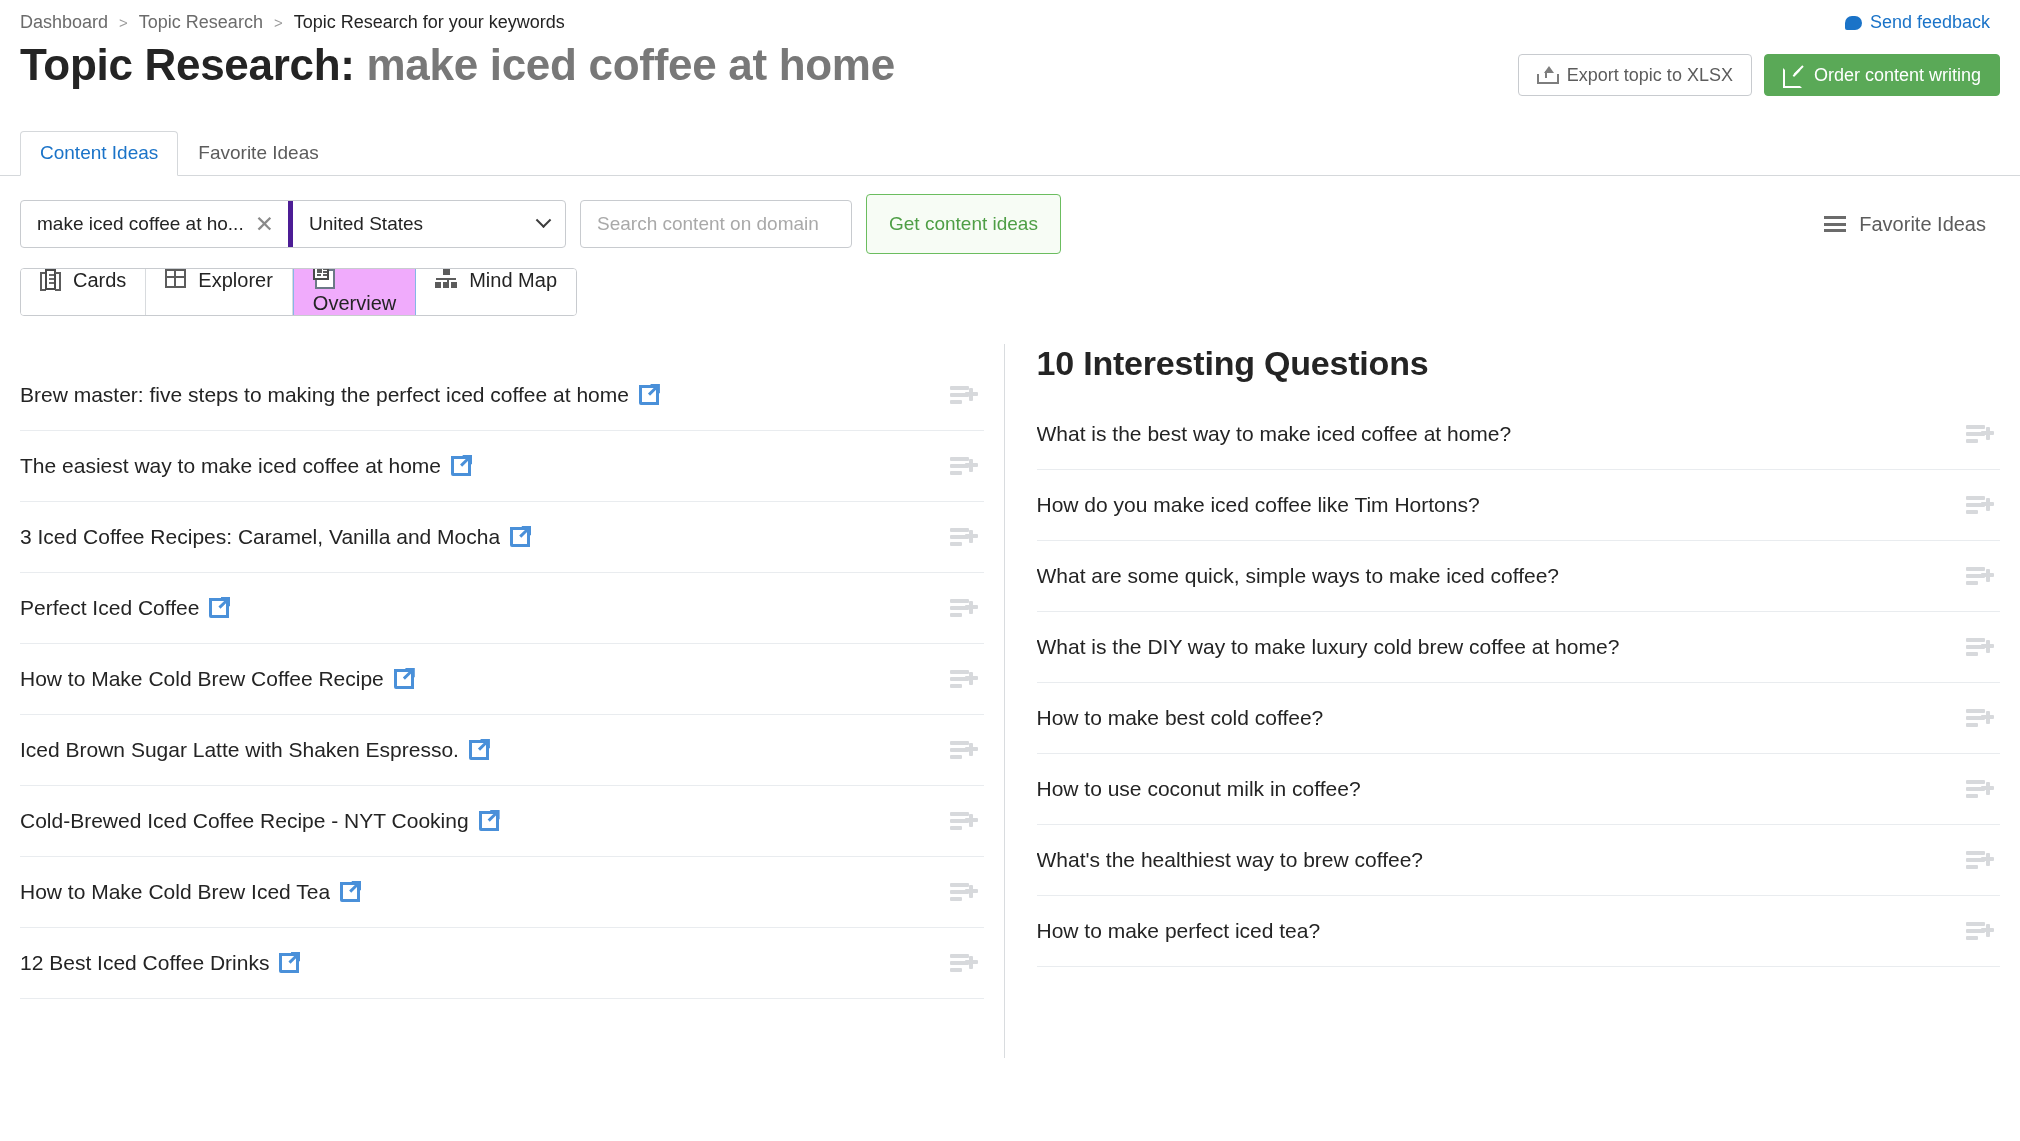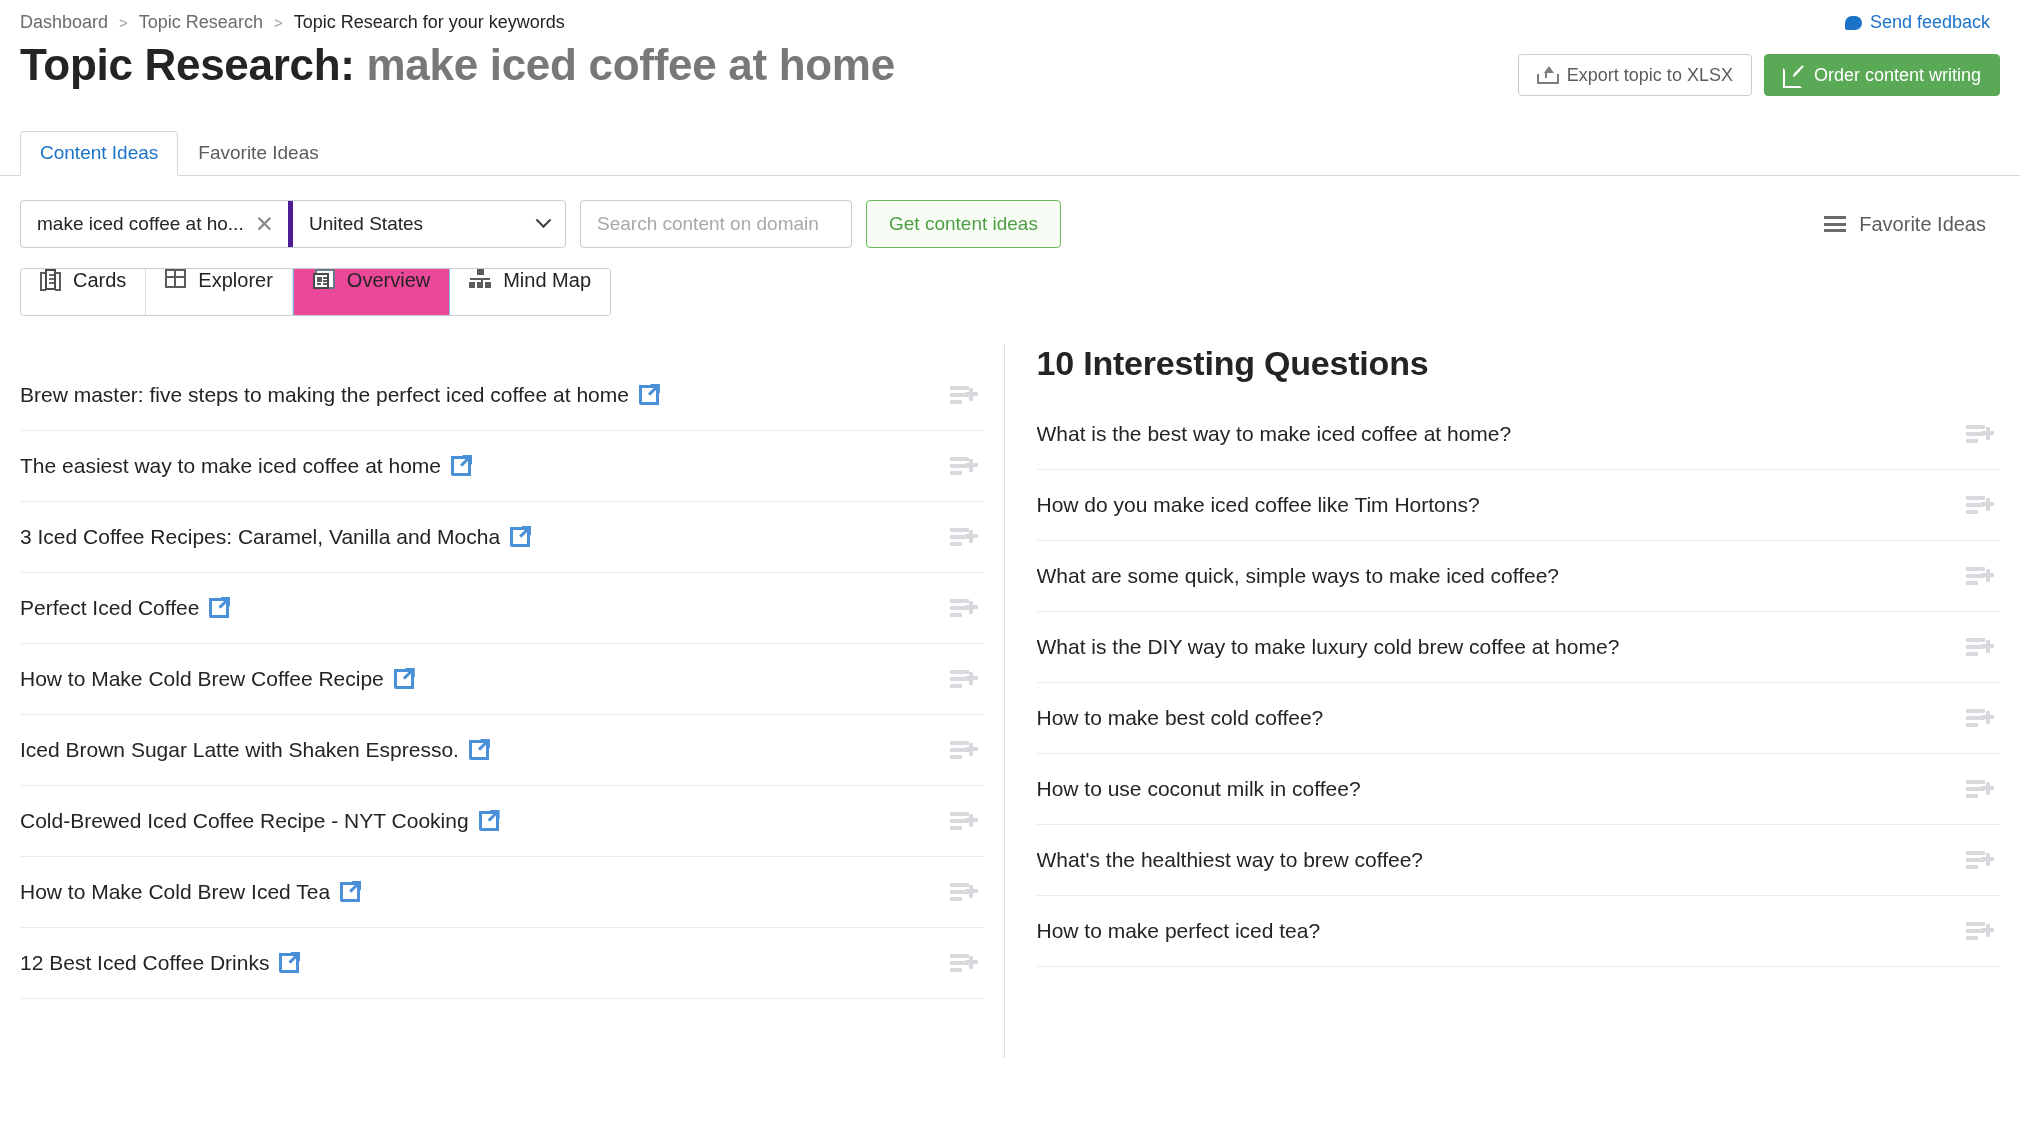--- a/index.html
+++ b/index.html
@@ -219,21 +219,21 @@
     border: 1px solid #c8cbcf;
     border-radius: 4px;
     padding: 0 16px;
     font-size: 19px;
     font-family: "Liberation Sans", sans-serif;
     color: #242424;
     background:#fff;
   }
   .domain-input::placeholder { color: #a9a9a9; }
   .btn-getideas {
-    height: 48px;
+    height: 60px;
     margin-left: 14px;
     padding: 12px 22px;
     border: 1px solid #6bbd5f;
     border-radius: 4px;
     background: #f7fcf5;
     color: #4e9e45;
     font-size: 19px;
     cursor: pointer;
     font-family: "Liberation Sans", sans-serif;
   }
@@ -267,21 +267,21 @@
     display: flex;
     gap: 12px;
     padding: 0 19px;
     font-size: 20px;
     color: #242424;
     cursor: pointer;
     border-right: 1px solid #d8dbde;
     background: #fff;
   }
   .seg-btn:last-child { border-right: none; }
-  .seg-btn.active { background: #ec4899; border-left: 1px solid #86b6e6; border-right: 1px solid #86b6e6; }
+  .seg-btn.active { background: #f0abfc; border-left: 1px solid #86b6e6; border-right: 1px solid #86b6e6; flex-direction: column; }
 
   
   .ico-cards { width:21px; height:21px; position:relative; }
   .ico-cards:before{content:"";position:absolute;left:0;top:3px;width:4px;height:15px;border:2px solid #5c5c5c;border-right:none;}
   .ico-cards:after{content:"";position:absolute;right:0;top:3px;width:4px;height:15px;border:2px solid #5c5c5c;border-left:none;}
   .ico-cards i{position:absolute;left:5px;top:0;width:11px;height:21px;border:2px solid #4a4a4a;background:#fff;}
   .ico-cards i:before{content:"";position:absolute;left:2px;top:3px;width:5px;height:2px;background:#6b6b6b;box-shadow:0 4px 0 #6b6b6b,0 8px 0 #6b6b6b;}
 
   .ico-table { width:21px; height:19px; border:2px solid #5c5c5c; position:relative; }
   .ico-table:before{content:"";position:absolute;left:0;top:5px;width:100%;height:2px;background:#5c5c5c;}

